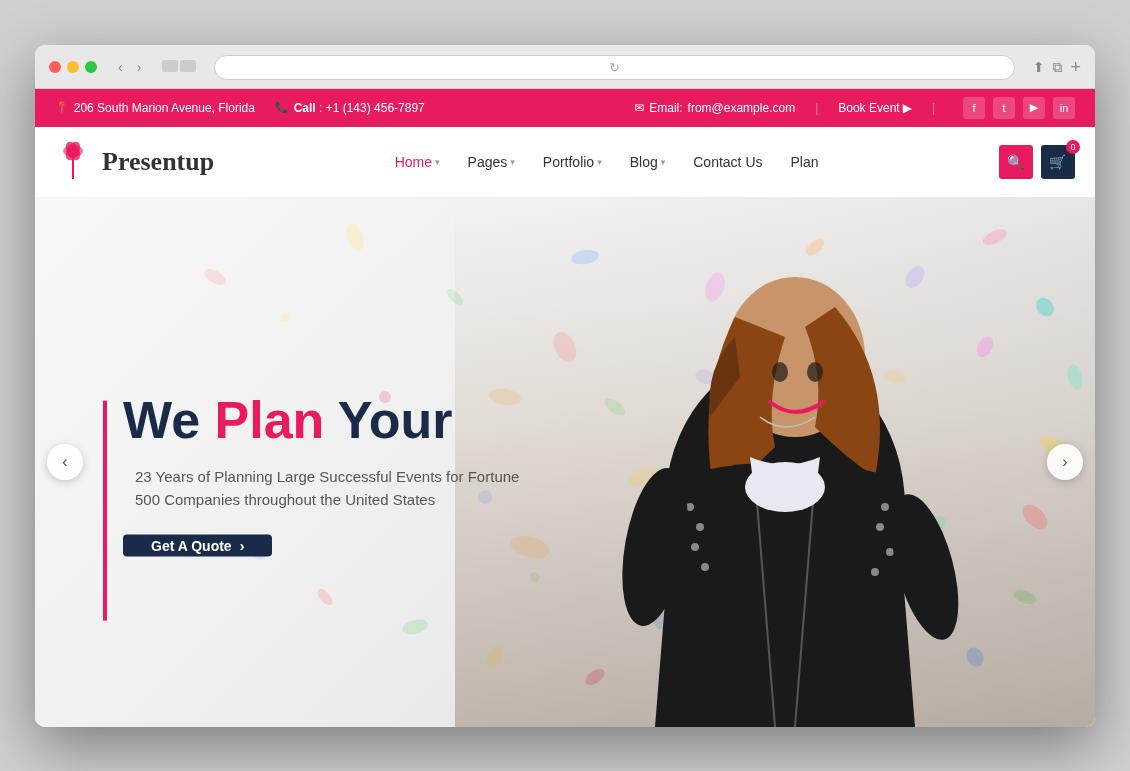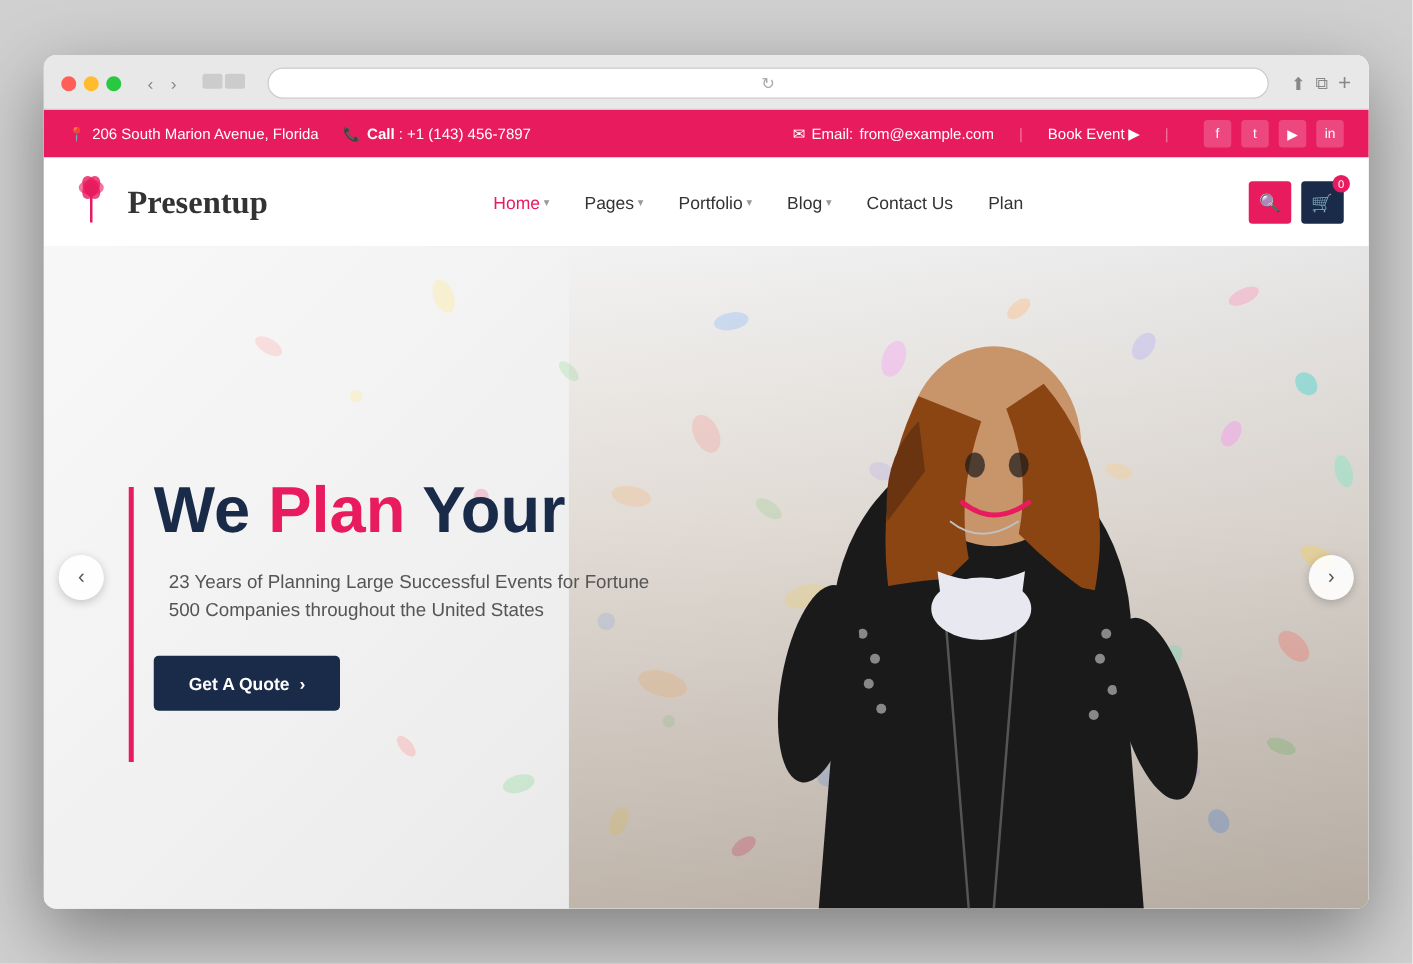--- a/index.html
+++ b/index.html
@@ -236,21 +236,21 @@
       max-width: 420px;
     }
     .hero-cta {
       padding-left: 20px;
       margin-top: 24px;
     }
     .cta-btn {
       background: #1a2b4a;
       color: #fff;
       border: none;
-      padding: 14px 28px;
+      padding: 3px 28px;
       font-size: 14px;
       font-weight: bold;
       border-radius: 4px;
       cursor: pointer;
       display: inline-flex;
       align-items: center;
       gap: 8px;
     }
 
     

